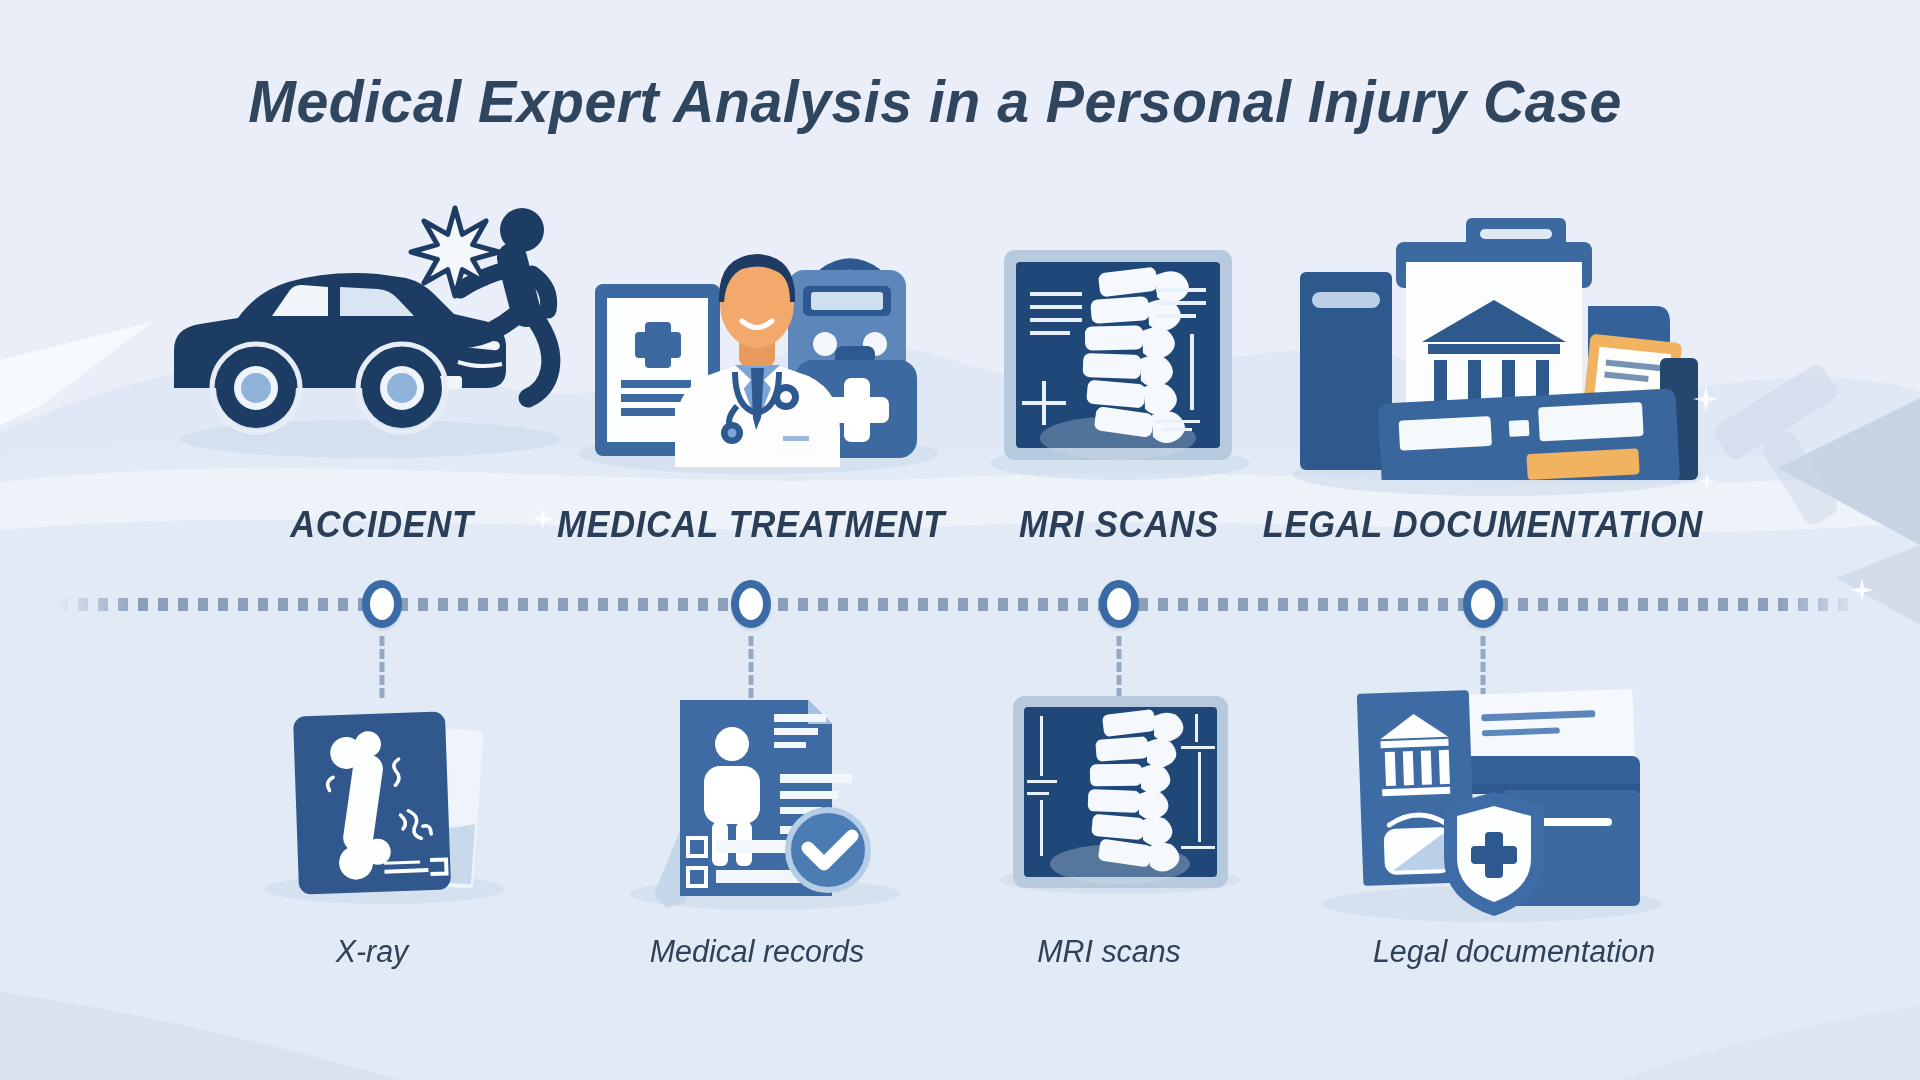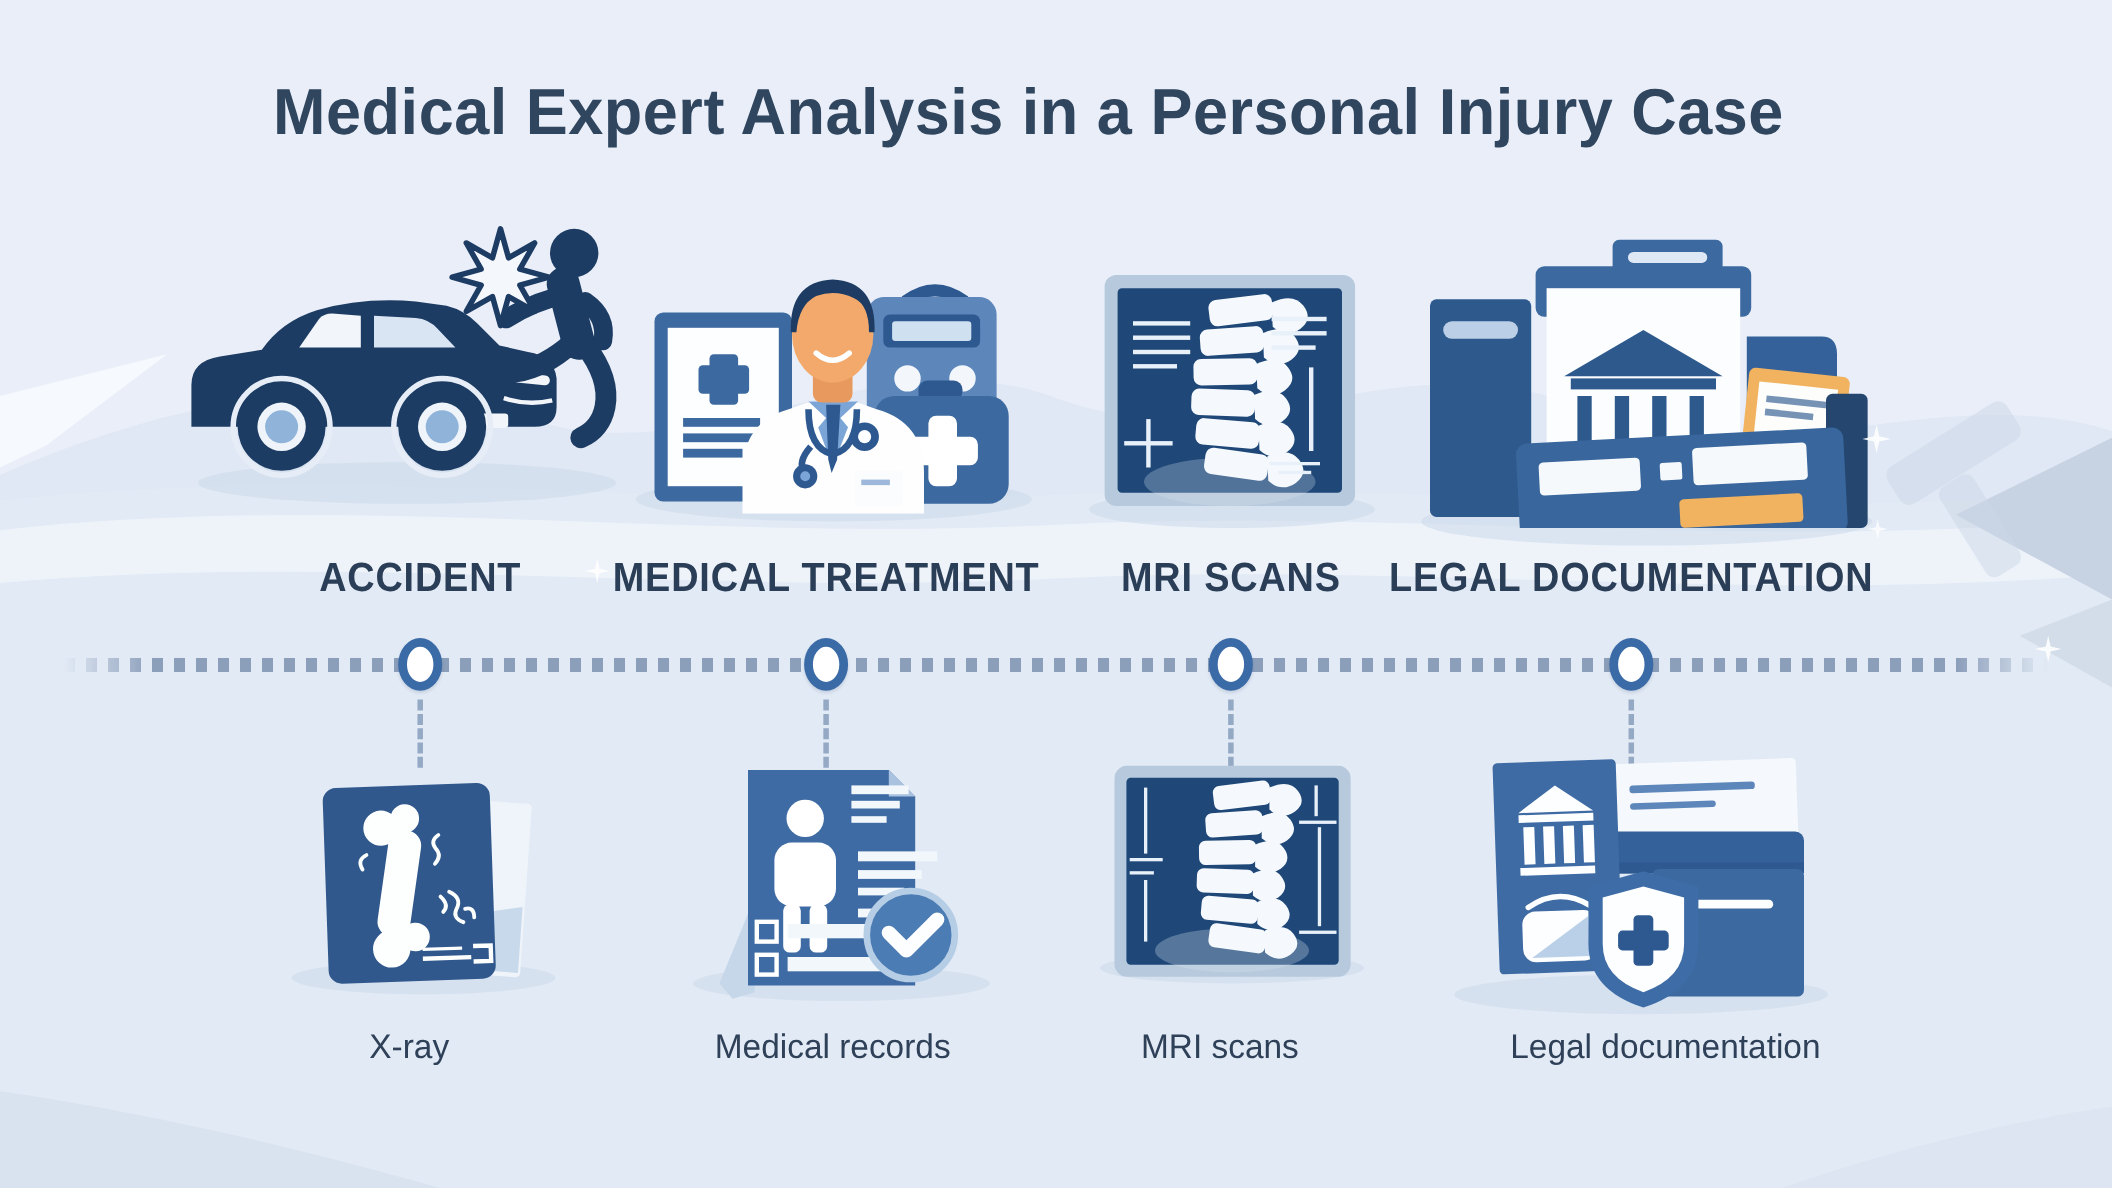--- a/index.html
+++ b/index.html
@@ -1,19 +1,20 @@
 <!DOCTYPE html>
 <html><head>
 <meta charset="utf-8">
 <style>
   html,body{margin:0;padding:0;background:#dfe6f0;}
   .canvas{
     position:relative;width:1920px;height:1080px;overflow:hidden;
     background:#bef264;font-family:"Liberation Sans",sans-serif;
     margin:0 auto;
+    font-style:italic;
   }
   .abs{position:absolute;}
   .title{
     left:0;top:68px;width:1870px;text-align:center;
     font-size:59px;font-weight:700;color:#30455e;letter-spacing:.5px;
     transform:scale(.97,1);transform-origin:50% 50%;
   }
   .stage-label{
     top:504px;font-size:37px;font-weight:700;color:#2b3e57;
     letter-spacing:.8px;white-space:nowrap;

